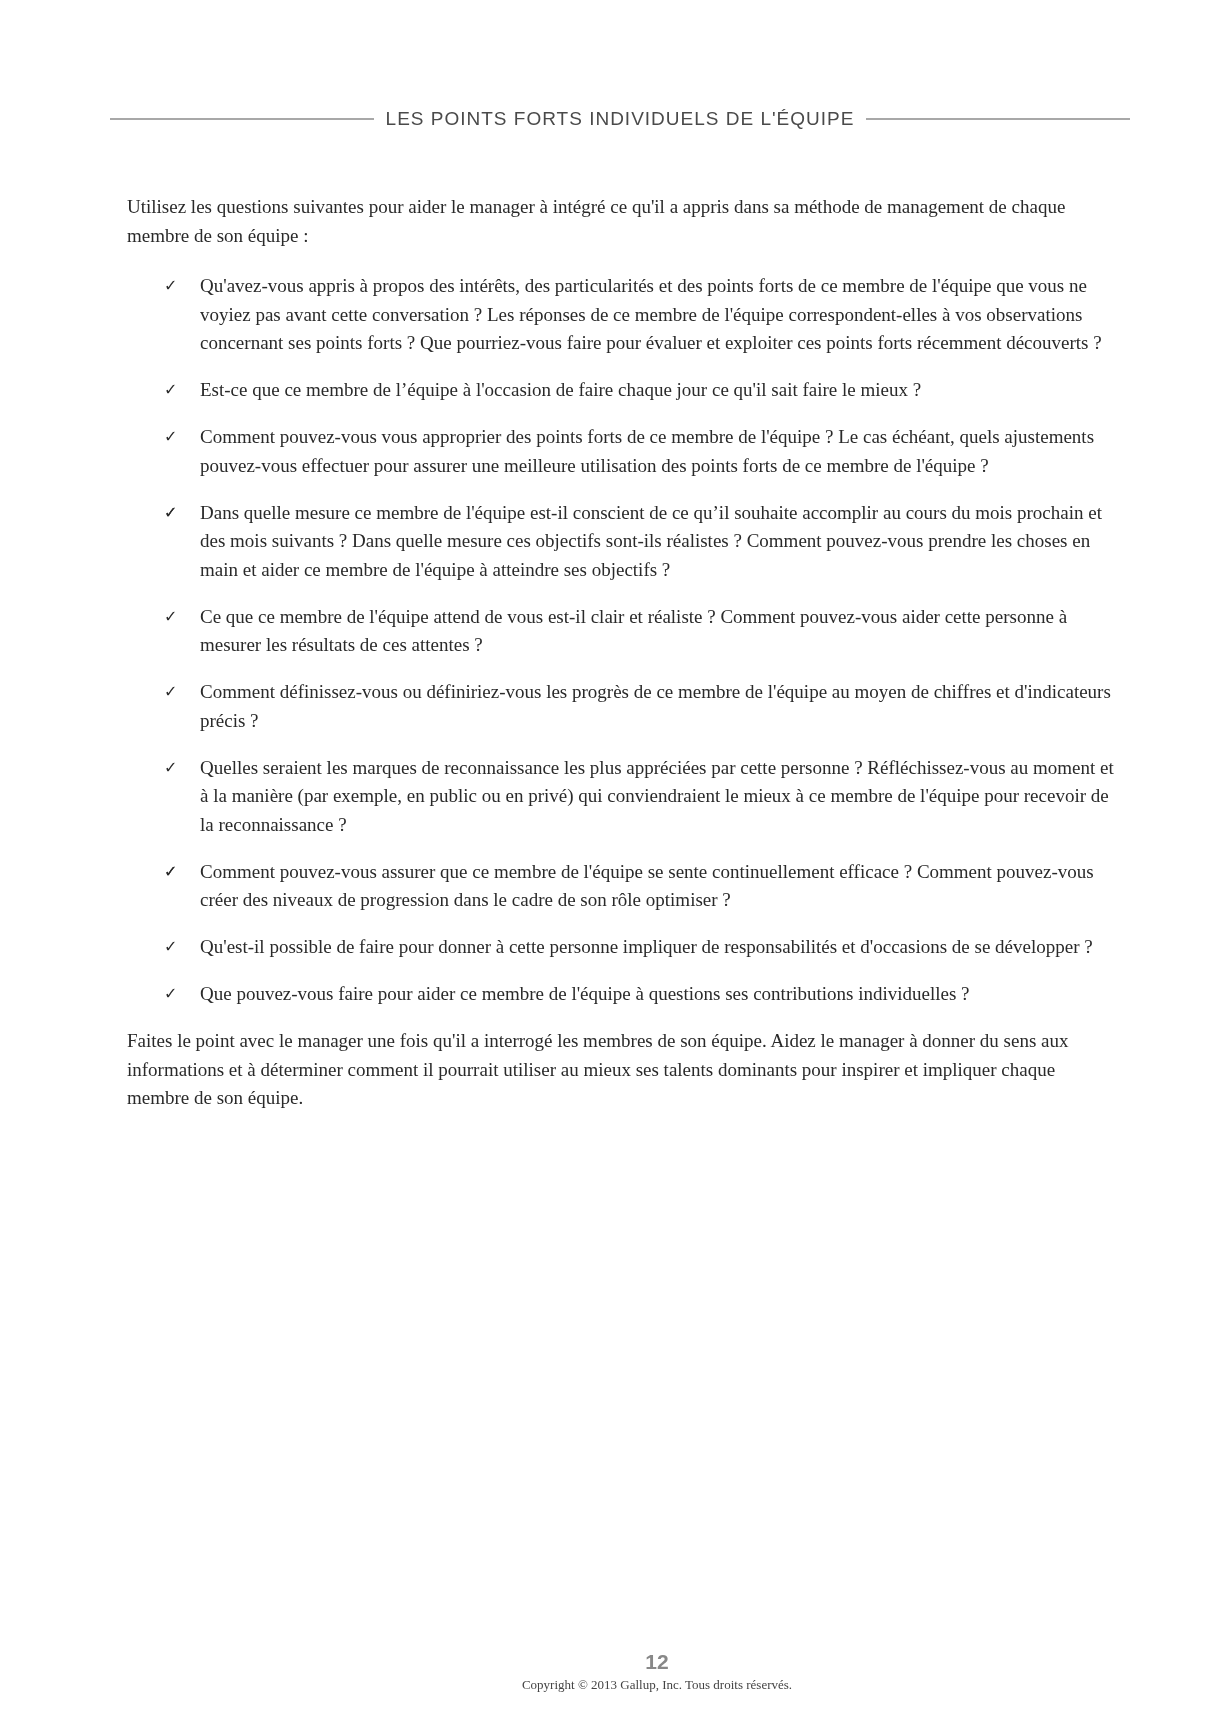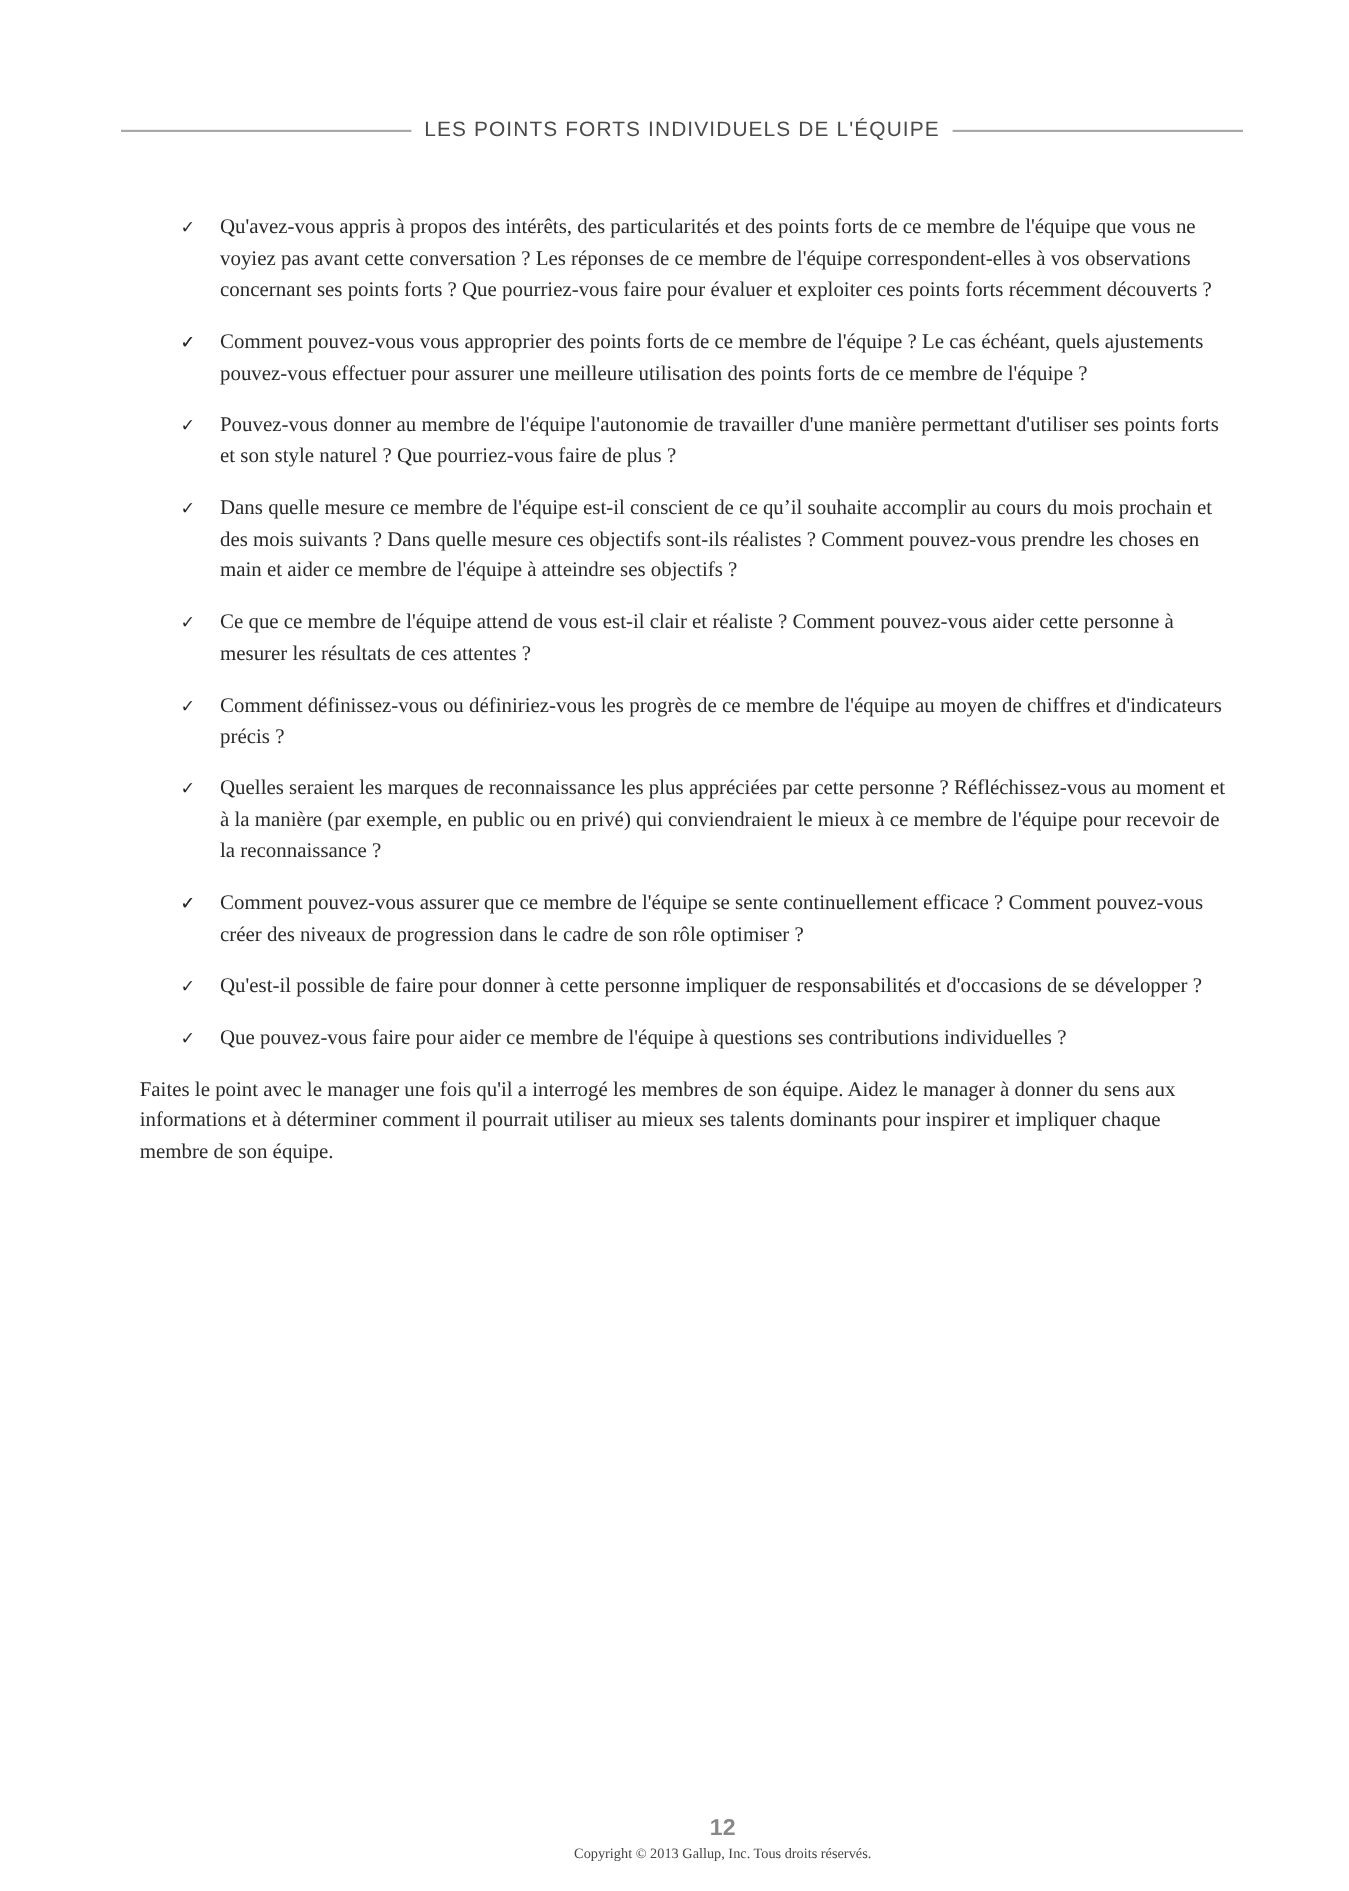--- a/index.html
+++ b/index.html
@@ -29,25 +29,26 @@
 <body>
 
 <div class="page">
   <div class="header">
     <div class="rule"></div>
     <div class="title">LES POINTS FORTS INDIVIDUELS DE L'ÉQUIPE</div>
     <div class="rule"></div>
   </div>
 
   <div class="body">
+    <p class="intro">Utilisez les questions suivantes pour aider le manager à intégré ce qu'il a appris dans sa méthode de management de chaque membre de son équipe :</p>
     <ul class="checks">
       <li><span class="check">✓</span><span>Qu'avez-vous appris à propos des intérêts, des particularités et des points forts de ce membre de l'équipe que vous ne voyiez pas avant cette conversation ? Les réponses de ce membre de l'équipe correspondent-elles à vos observations concernant ses points forts ? Que pourriez-vous faire pour évaluer et exploiter ces points forts récemment découverts ?</span></li>
+      <li><span class="check">✓</span><span>Est-ce que ce membre de l’équipe à l'occasion de faire chaque jour ce qu'il sait faire le mieux ?</span></li>
+      <li><span class="check">✓</span><span>Comment pouvez-vous vous approprier des points forts de ce membre de l'équipe ? Le cas échéant, quels ajustements pouvez-vous effectuer pour assurer une meilleure utilisation des points forts de ce membre de l'équipe ?</span></li>
       <li><span class="check">✓</span></li>
-      <li><span class="check">✓</span><span>Comment pouvez-vous vous approprier des points forts de ce membre de l'équipe ? Le cas échéant, quels ajustements pouvez-vous effectuer pour assurer une meilleure utilisation des points forts de ce membre de l'équipe ?</span></li>
-      <li><span class="check">✓</span><span>Pouvez-vous donner au membre de l'équipe l'autonomie de travailler d'une manière permettant d'utiliser ses points forts et son style naturel ? Que pourriez-vous faire de plus ?</span></li>
       <li><span class="check">✓</span><span>Dans quelle mesure ce membre de l'équipe est-il conscient de ce qu’il souhaite accomplir au cours du mois prochain et des mois suivants ? Dans quelle mesure ces objectifs sont-ils réalistes ? Comment pouvez-vous prendre les choses en main et aider ce membre de l'équipe à atteindre ses objectifs ?</span></li>
       <li><span class="check">✓</span><span>Ce que ce membre de l'équipe attend de vous est-il clair et réaliste ? Comment pouvez-vous aider cette personne à mesurer les résultats de ces attentes ?</span></li>
       <li><span class="check">✓</span><span>Comment définissez-vous ou définiriez-vous les progrès de ce membre de l'équipe au moyen de chiffres et d'indicateurs précis ?</span></li>
       <li><span class="check">✓</span><span>Quelles seraient les marques de reconnaissance les plus appréciées par cette personne ? Réfléchissez-vous au moment et à la manière (par exemple, en public ou en privé) qui conviendraient le mieux à ce membre de l'équipe pour recevoir de la reconnaissance ?</span></li>
       <li><span class="check">✓</span></li>
       <li><span class="check">✓</span><span>Comment pouvez-vous assurer que ce membre de l'équipe se sente continuellement efficace ? Comment pouvez-vous créer des niveaux de progression dans le cadre de son rôle optimiser ?</span></li>
       <li><span class="check">✓</span><span>Qu'est-il possible de faire pour donner à cette personne impliquer de responsabilités et d'occasions de se développer ?</span></li>
       <li><span class="check">✓</span><span>Que pouvez-vous faire pour aider ce membre de l'équipe à questions ses contributions individuelles ?</span></li>
     </ul>
     <p class="outro">Faites le point avec le manager une fois qu'il a interrogé les membres de son équipe. Aidez le manager à donner du sens aux informations et à déterminer comment il pourrait utiliser au mieux ses talents dominants pour inspirer et impliquer chaque membre de son équipe.</p>

